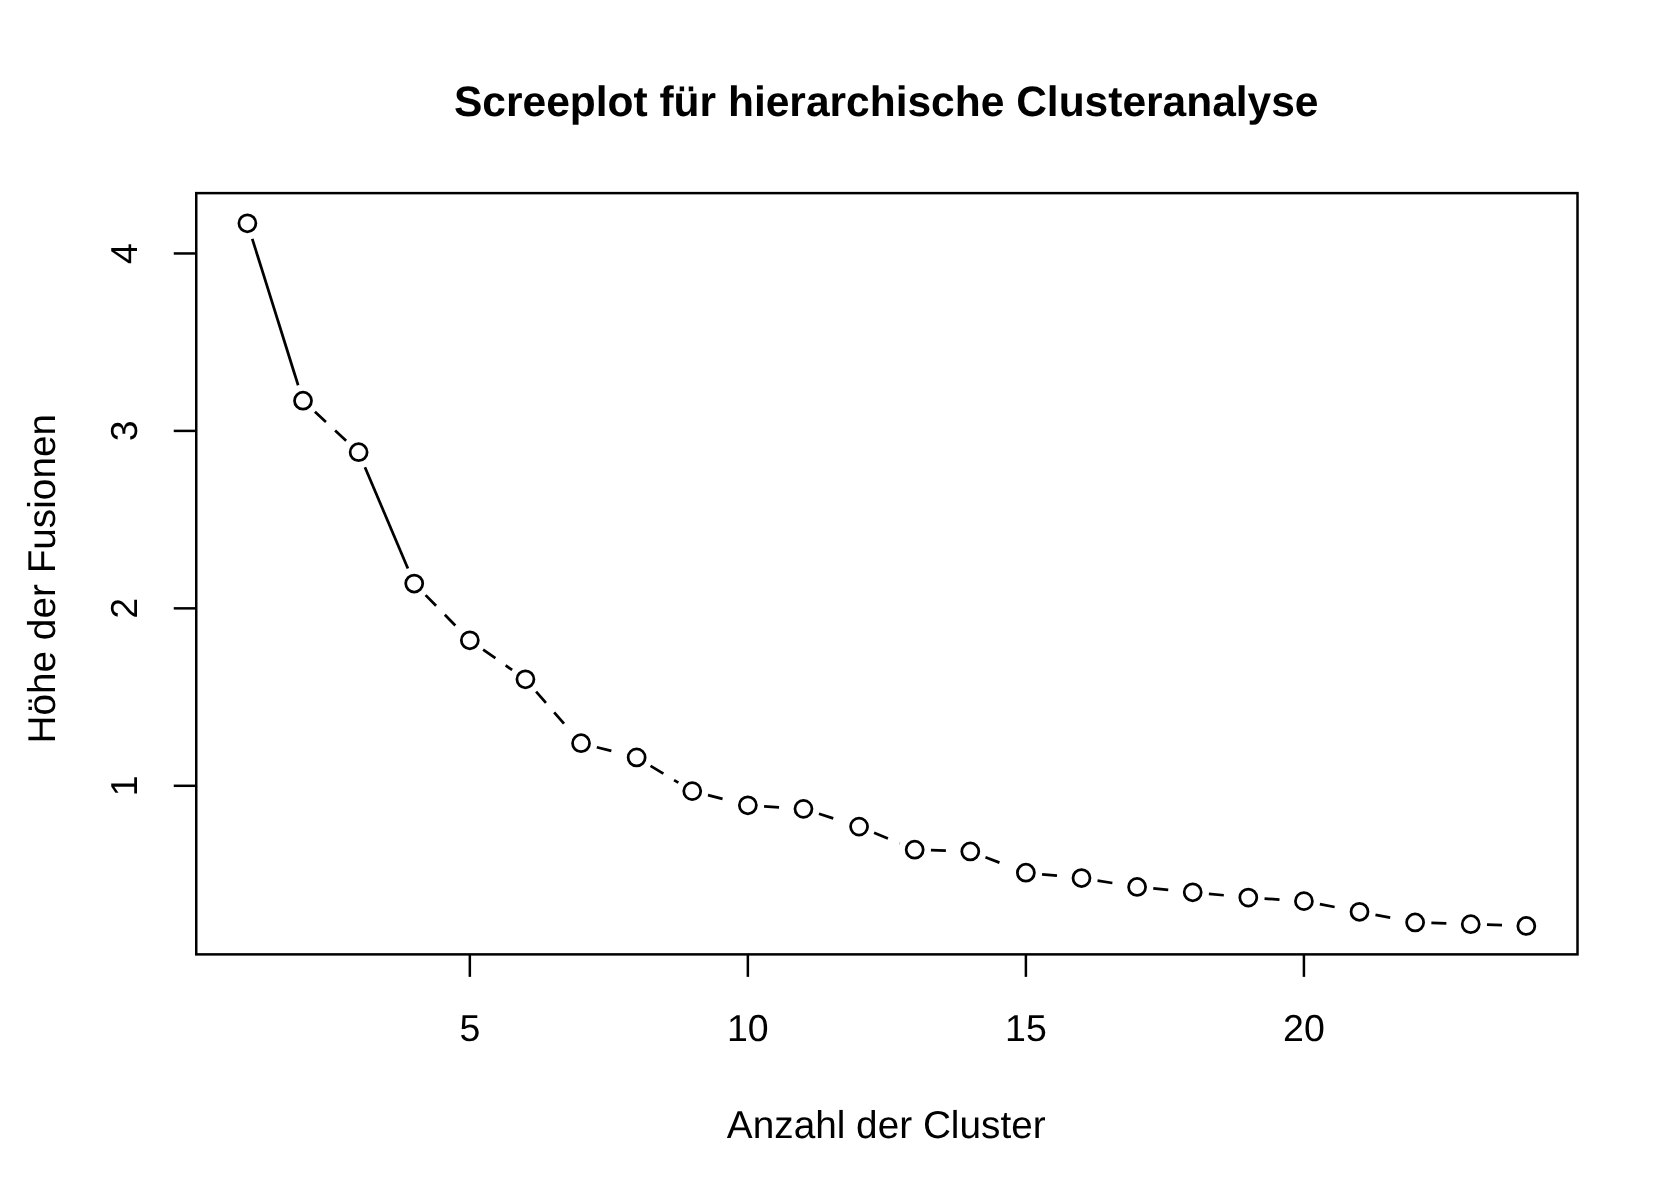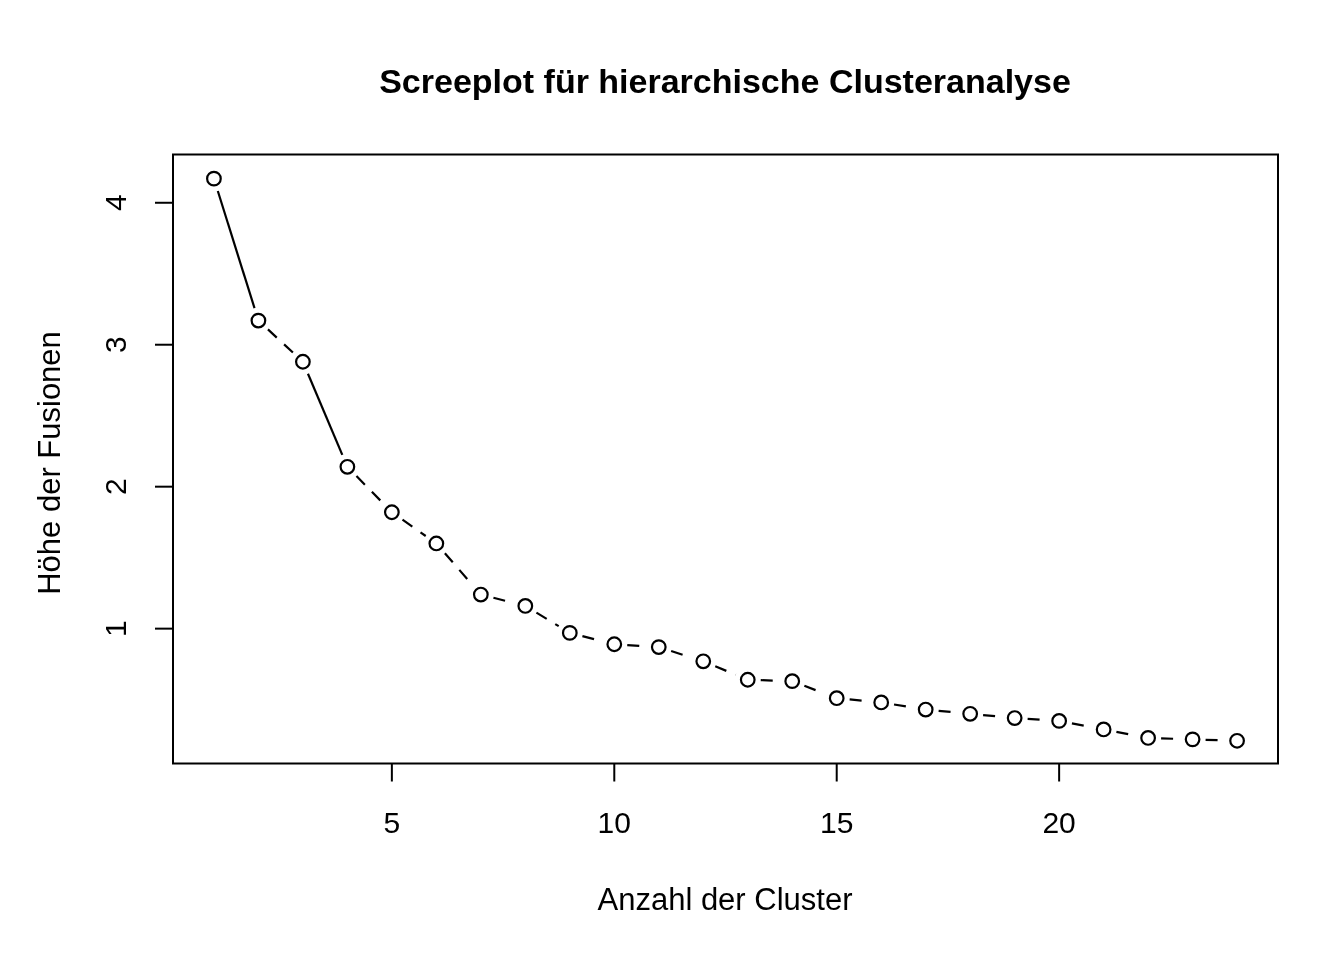--- a/index.html
+++ b/index.html
@@ -6,21 +6,20 @@
     margin: 0;
     padding: 0;
     background: #ffffff;
   }
   .figure {
     position: relative;
     width: 1135px;
     height: 960px;
     background: #ffffff;
     font-family: "Liberation Sans", sans-serif;
-    margin-left: 16px;
   }
   .figure svg {
     position: absolute;
     left: 0;
     top: 0;
     display: block;
   }
   .chart-title {
     font-family: "Liberation Sans", sans-serif;
     font-size: 34px;

